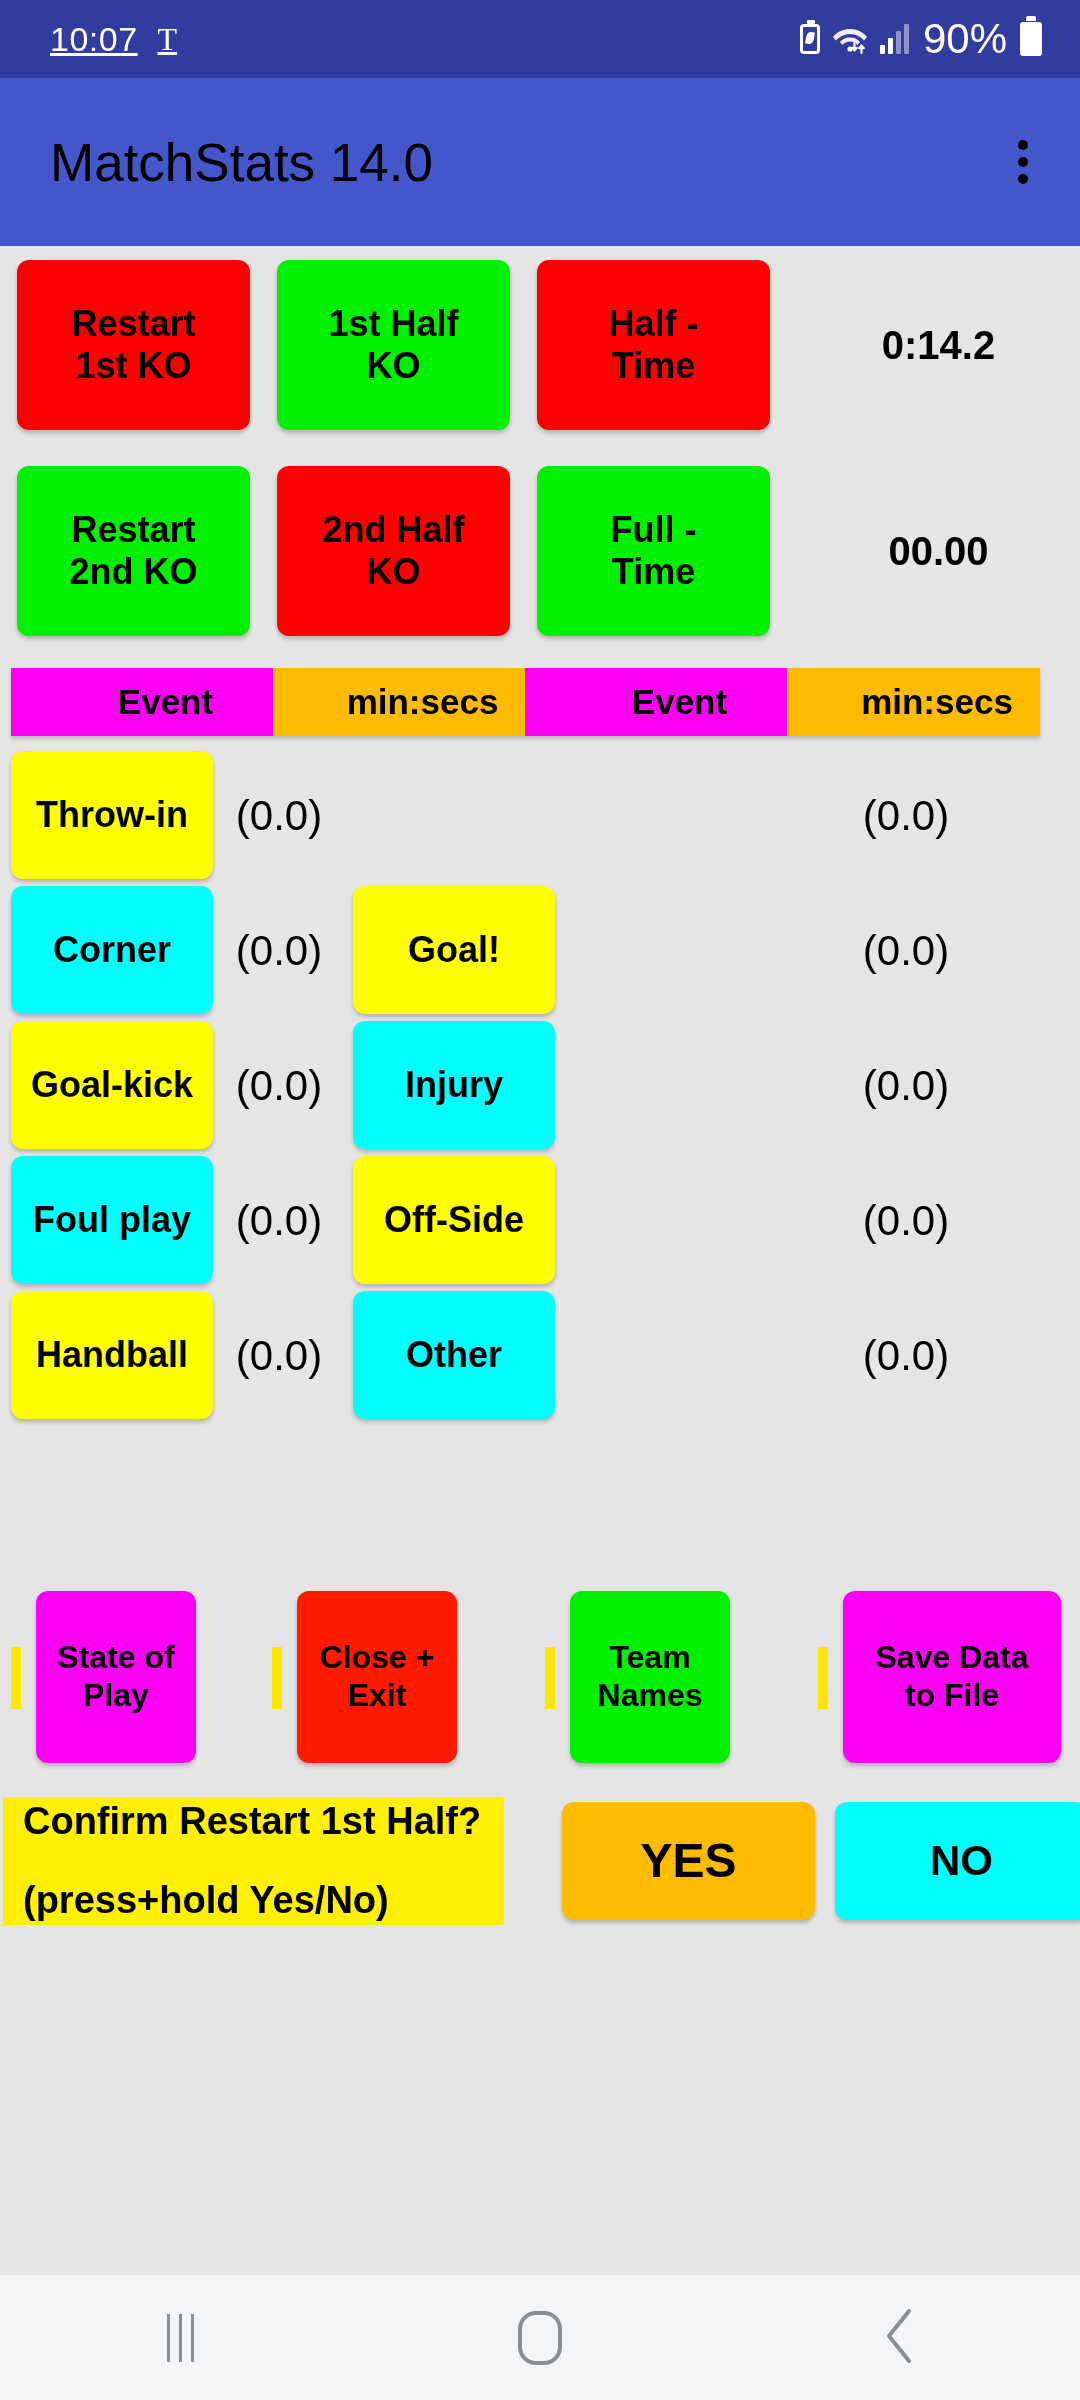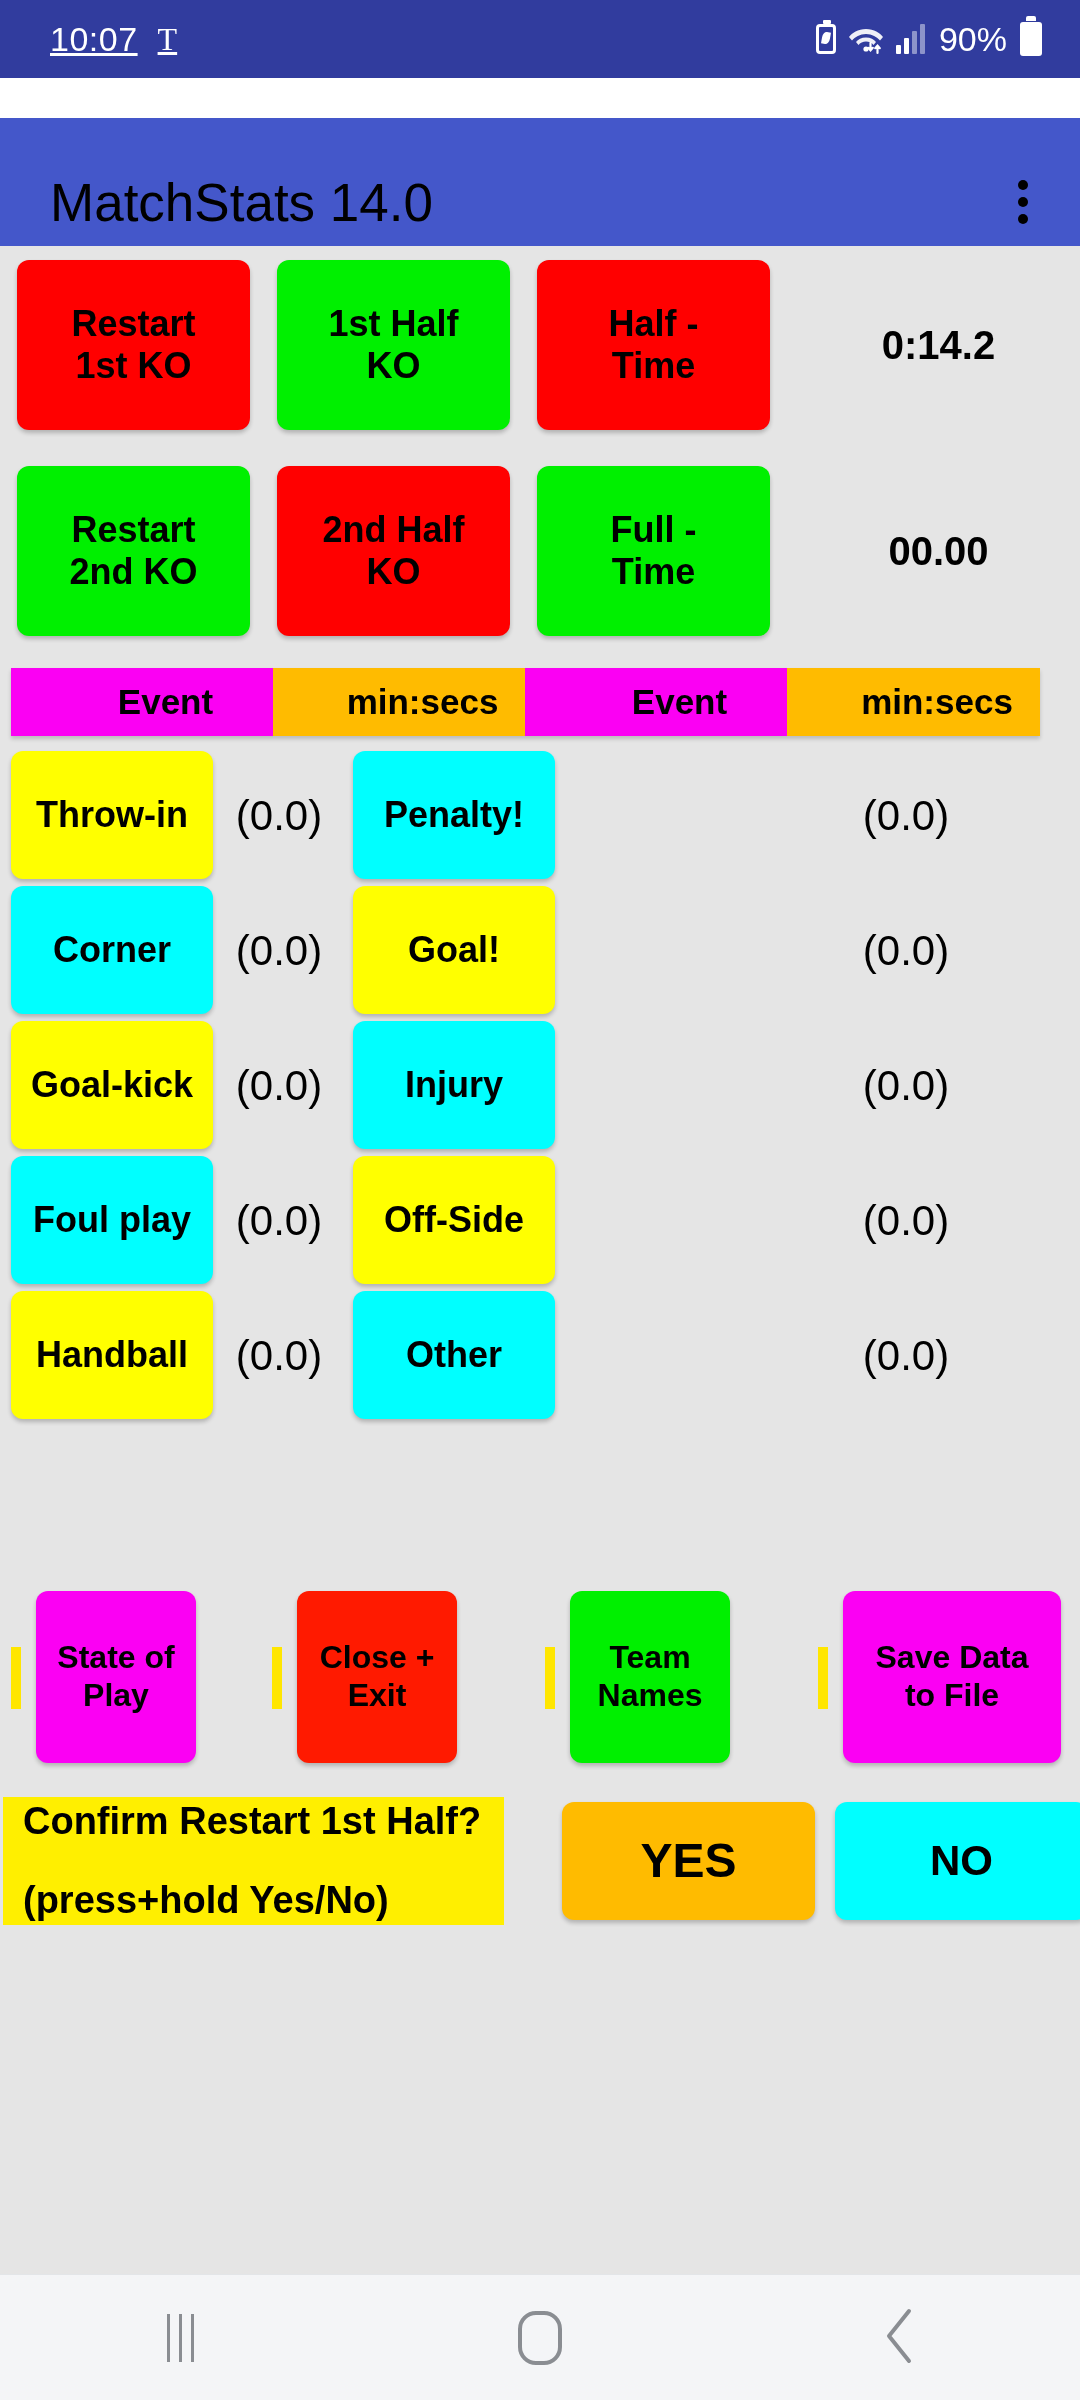--- a/index.html
+++ b/index.html
@@ -48,40 +48,39 @@
     width: 8px; height: 12px; background: #fff;
     border-radius: 50% 0 50% 0; transform: rotate(10deg);
   }
   #wifi-icon { width: 38px; height: 32px; position: relative; }
   #signal-icon { display: flex; align-items: flex-end; gap: 3px; height: 30px; }
   #signal-icon i { display: block; width: 5px; background: #fff; border-radius: 1px; }
   #signal-icon i:nth-child(1){ height: 9px; }
   #signal-icon i:nth-child(2){ height: 16px; }
   #signal-icon i:nth-child(3){ height: 23px; opacity: .45; }
   #signal-icon i:nth-child(4){ height: 30px; opacity: .45; }
-  #battery-percent { font-size: 34px; margin-left: 3px; }
+  #battery-percent { font-size: 42px; margin-left: 3px; }
   #battery-icon {
     width: 22px; height: 34px; background: #fff; border-radius: 3px;
     position: relative; margin-left: 2px;
   }
   #battery-icon::before {
     content: ""; position: absolute; top: -6px; left: 6px;
     width: 10px; height: 5px; background: #fff; border-radius: 2px 2px 0 0;
   }
 
   
   #app-bar {
     position: absolute;
     top: 78px; left: 0;
     width: 1080px; height: 168px;
     background: #4457ca;
     display: flex;
     align-items: center;
     padding: 0 42px 0 50px;
-    margin-top: 40px;
   }
   #app-title {
     font-size: 53px;
     color: #000000;
     flex: 1;
     font-weight: 400;
   }
   #overflow-menu-icon { display: flex; flex-direction: column; gap: 7px; padding: 10px; }
   #overflow-menu-icon span { width: 10px; height: 10px; border-radius: 50%; background: #000; }
 
@@ -327,23 +326,20 @@
       <div class="th-cell th-time-2">min:secs</div>
     </div>
 
     <div id="event-grid">
 
       <div class="event-row">
         <div class="btn ev-btn col-left" style="background:#ffff00">
           <span>Throw-in</span>
         </div>
         <div class="ev-val val-left">(0.0)</div>
-        <div class="btn ev-btn col-right" style="background:#00ffff">
-          <span>Penalty!</span>
-        </div>
         <div class="ev-val val-right">(0.0)</div>
       </div>
 
       <div class="event-row">
         <div class="btn ev-btn col-left" style="background:#00ffff">
           <span>Corner</span>
         </div>
         <div class="ev-val val-left">(0.0)</div>
         <div class="btn ev-btn col-right" style="background:#ffff00">
           <span>Goal!</span>

